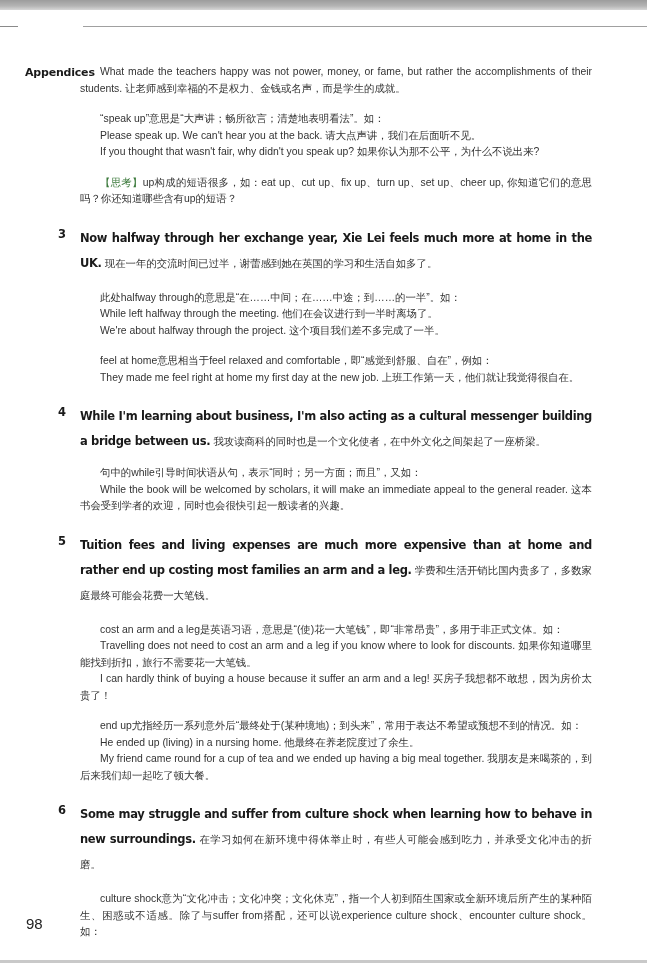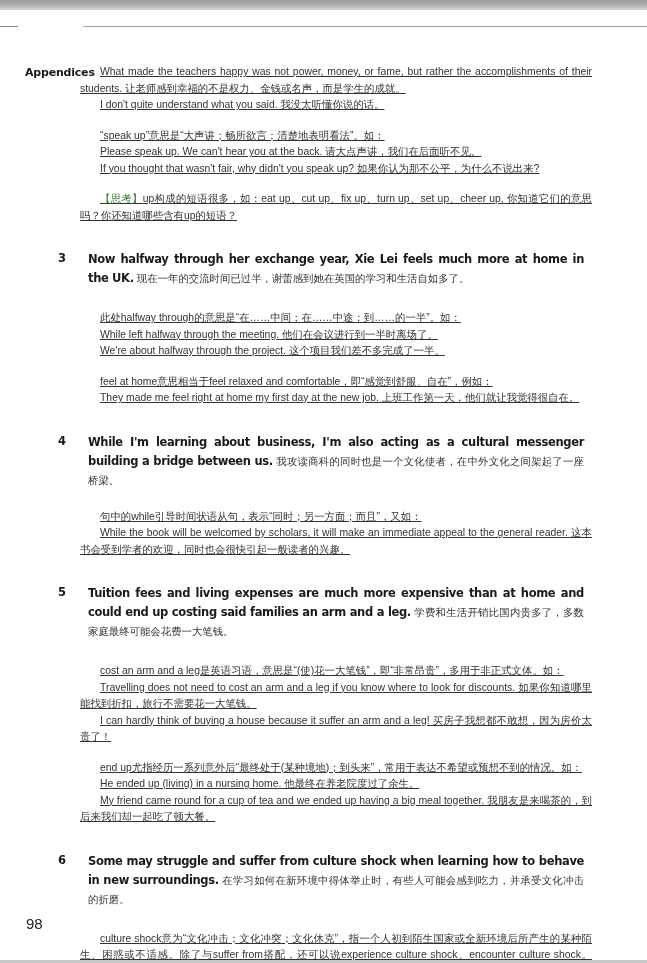--- a/index.html
+++ b/index.html
@@ -60,43 +60,43 @@
       top: 64px;
       width: 512px;
     }
     p {
       margin: 0;
       font-size: 10.4px;
       line-height: 16.5px;
       text-align: justify;
       color: #333;
     }
-    p.indent { text-indent: 20px; text-decoration: underline; }
+    p.indent { text-indent: 20px; }
     .gap-s { height: 11px; }
     .gap-m { height: 14px; }
     .gap-l { height: 18px; }
     .think-tag { color: #3c7a3c; }
     .item {
       position: relative;
     }
     .item .num {
       position: absolute;
       left: -22px;
       top: 0;
       font-family: "DejaVu Sans", sans-serif;
       font-weight: bold;
       font-size: 11.5px;
       line-height: 17px;
       color: #1a1a1a;
     }
     .item .heading {
       font-size: 11.5px;
-      line-height: 19px;
+      line-height: 25px;
       text-align: justify;
-      margin: 8px;
+      margin: 0;
     }
     .item .heading .en {
       font-family: "DejaVu Sans", sans-serif;
       font-weight: bold;
       letter-spacing: -0.35px;
       color: #1a1a1a;
     }
     .item .heading .zh {
       font-size: 10.4px;
       color: #333;
@@ -117,21 +117,20 @@
 <div class="header">
   <div class="line-left"></div>
   <div class="title">Appendices</div>
   <div class="line-right"></div>
 </div>
 
 <div class="content">
 
   <div>
     <p class="indent">What made the teachers happy was not power, money, or fame, but rather the accomplishments of their students. 让老师感到幸福的不是权力、金钱或名声，而是学生的成就。</p>
-    <p class="indent">I don't quite understand what you said. 我没太听懂你说的话。</p>
     <div class="gap-m"></div>
     <p class="indent">“speak up”意思是“大声讲；畅所欲言；清楚地表明看法”。如：</p>
     <p class="indent">Please speak up. We can't hear you at the back. 请大点声讲，我们在后面听不见。</p>
     <p class="indent">If you thought that wasn't fair, why didn't you speak up? 如果你认为那不公平，为什么不说出来?</p>
     <div class="gap-m"></div>
     <p class="indent"><span class="think-tag">【思考】</span><span>up构成的短语很多，如：eat up、cut up、fix up、turn up、set up、cheer up, 你知道它们的意思吗？你还知道哪些含有up的短语？</span></p>
   </div>
 
   <div class="gap-l"></div>
 
@@ -154,21 +153,21 @@
     <p class="heading"><span class="en">While I'm learning about business, I'm also acting as a cultural messenger building a bridge between us.</span> <span class="zh">我攻读商科的同时也是一个文化使者，在中外文化之间架起了一座桥梁。</span></p>
     <div class="gap-s"></div>
     <p class="indent">句中的while引导时间状语从句，表示“同时；另一方面；而且”，又如：</p>
     <p class="indent">While the book will be welcomed by scholars, it will make an immediate appeal to the general reader. 这本书会受到学者的欢迎，同时也会很快引起一般读者的兴趣。</p>
   </div>
 
   <div class="gap-l"></div>
 
   <div class="item">
     <span class="num">5</span>
-    <p class="heading"><span class="en">Tuition fees and living expenses are much more expensive than at home and could end up costing said families an arm and a leg.</span> <span class="zh">学费和生活开销比国内贵多了，多数家庭最终可能会花费一大笔钱。</span></p>
+    <p class="heading"><span class="en">Tuition fees and living expenses are much more expensive than at home and rather end up costing most families an arm and a leg.</span> <span class="zh">学费和生活开销比国内贵多了，多数家庭最终可能会花费一大笔钱。</span></p>
     <div class="gap-m"></div>
     <p class="indent">cost an arm and a leg是英语习语，意思是“(使)花一大笔钱”，即“非常昂贵”，多用于非正式文体。如：</p>
     <p class="indent">Travelling does not need to cost an arm and a leg if you know where to look for discounts. 如果你知道哪里能找到折扣，旅行不需要花一大笔钱。</p>
     <p class="indent">I can hardly think of buying a house because it suffer an arm and a leg! 买房子我想都不敢想，因为房价太贵了！</p>
     <div class="gap-m"></div>
     <p class="indent">end up尤指经历一系列意外后“最终处于(某种境地)；到头来”，常用于表达不希望或预想不到的情况。如：</p>
     <p class="indent">He ended up (living) in a nursing home. 他最终在养老院度过了余生。</p>
     <p class="indent">My friend came round for a cup of tea and we ended up having a big meal together. 我朋友是来喝茶的，到后来我们却一起吃了顿大餐。</p>
   </div>
 

